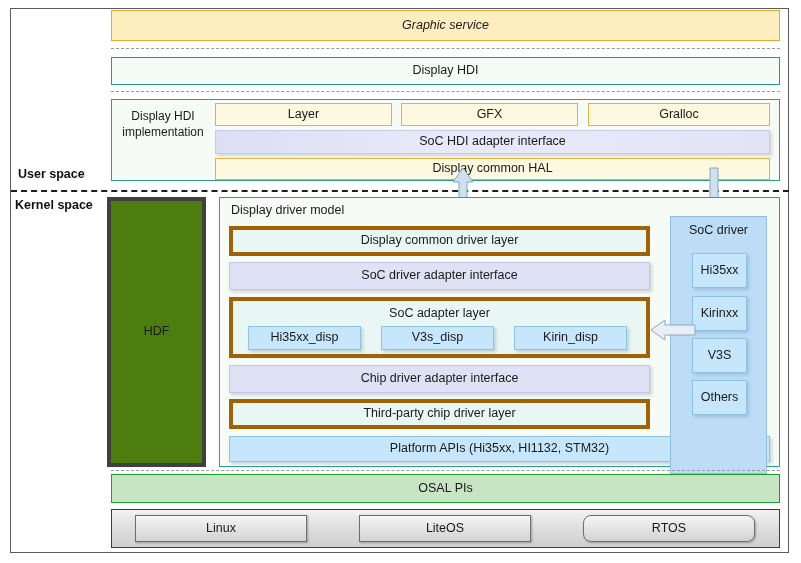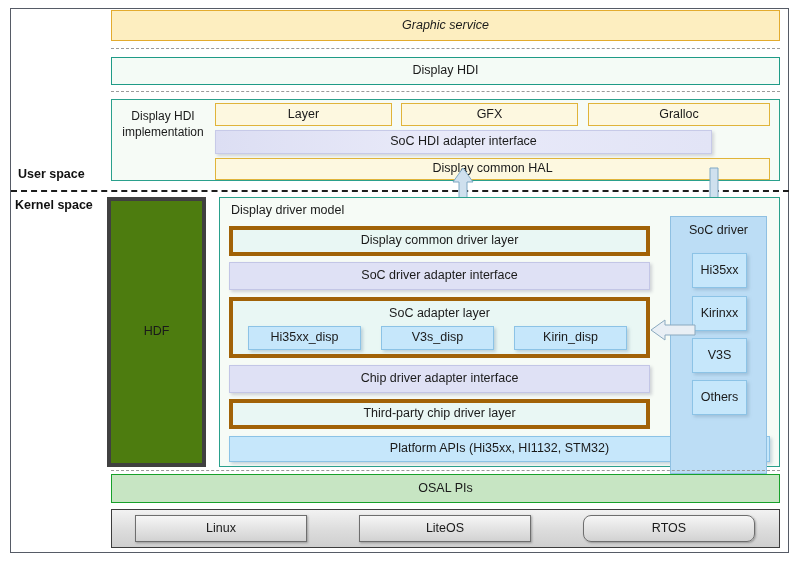--- a/index.html
+++ b/index.html
@@ -162,21 +162,21 @@
   <div class="box yellow-light" style="left:215px;top:103px;width:177px;height:23px;">
     <span>Layer</span>
   </div>
   <div class="box yellow-light" style="left:401px;top:103px;width:177px;height:23px;">
     <span>GFX</span>
   </div>
   <div class="box yellow-light" style="left:588px;top:103px;width:182px;height:23px;">
     <span>Gralloc</span>
   </div>
 
-  <div class="box lavender-grad" style="left:215px;top:130px;width:497px;height:24px;">
+  <div class="box lavender-grad" style="left:215px;top:130px;width:555px;height:24px;">
     <span>SoC HDI adapter interface</span>
   </div>
 
   <div class="box yellow-light" style="left:215px;top:158px;width:555px;height:22px;">
     <span>Display common HAL</span>
   </div>
 
   <div class="dash-major" style="left:11px;top:190px;width:778px;"></div>
 
   <svg class="arrow-svg" style="left:452px;top:168px;width:22px;height:74px;" viewBox="0 0 22 74">

